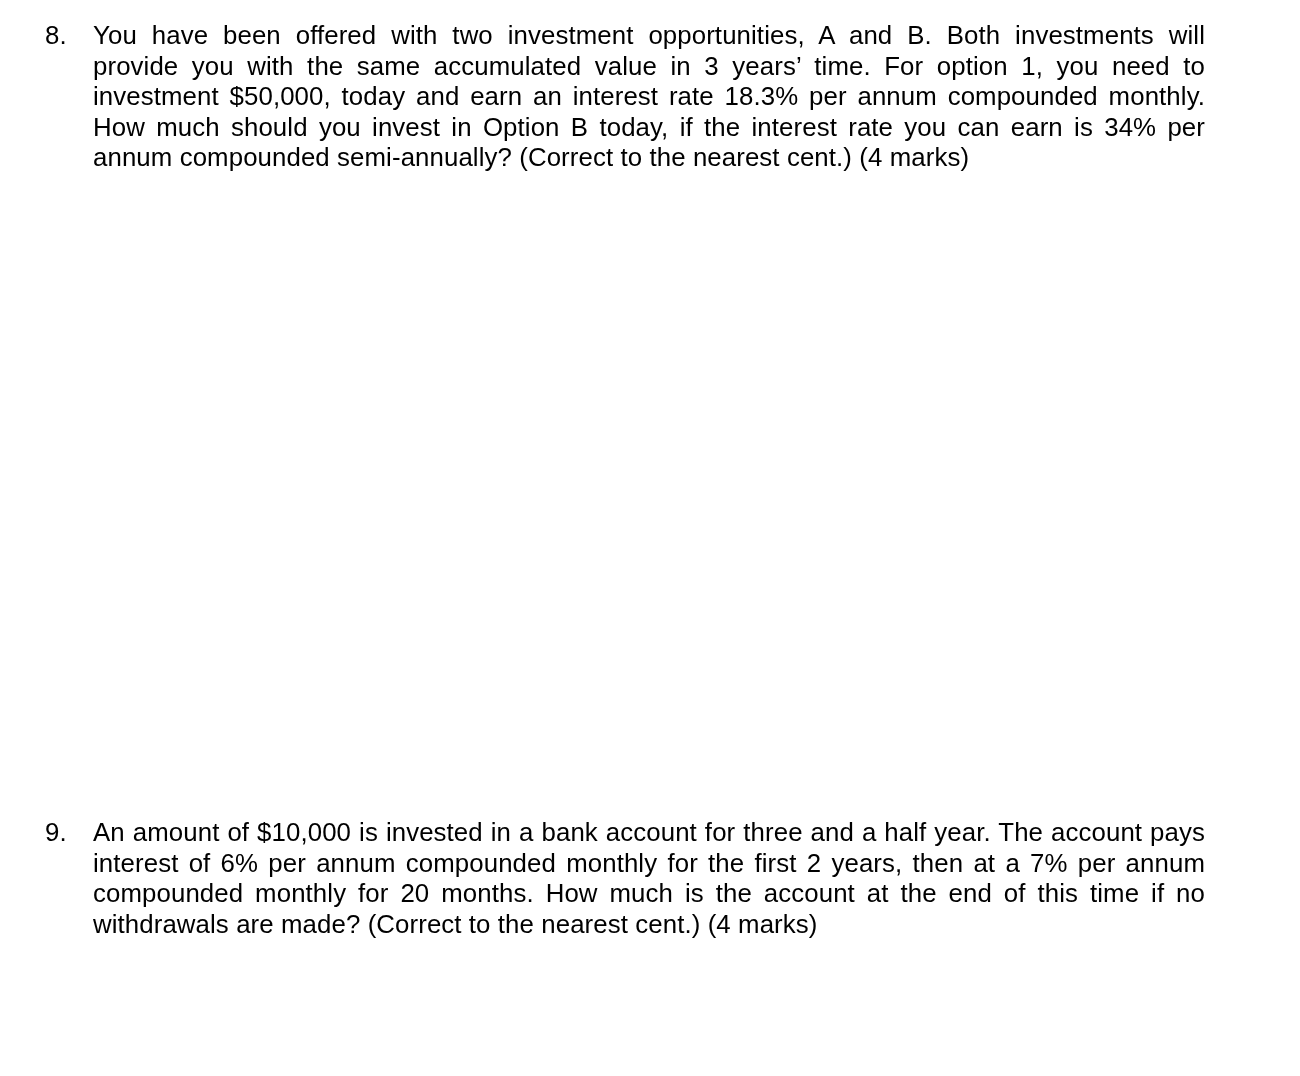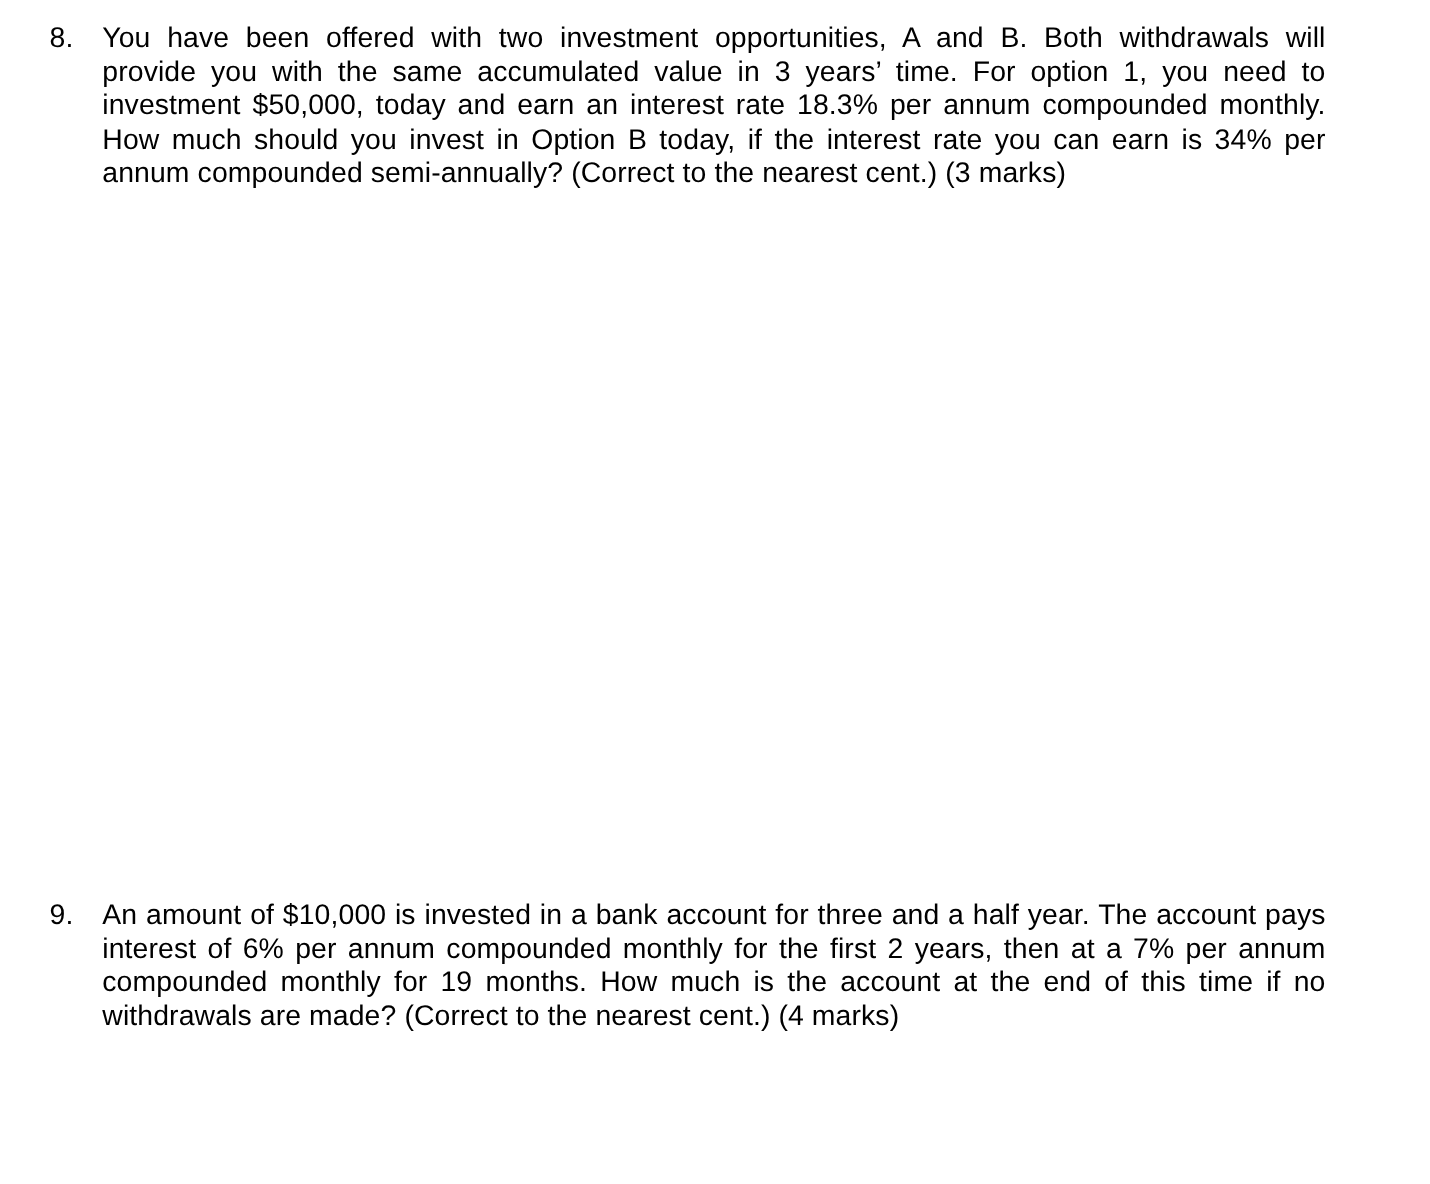--- a/index.html
+++ b/index.html
@@ -48,31 +48,31 @@
   #q9 { top: 817px; }
 </style>
 </head>
 <body>
 
 <div class="page">
 
   <section class="question" id="q8">
     <div class="q-num">8.</div>
     <div class="q-text">
-        <div class="line">You have been offered with two investment opportunities, A and B. Both withdrawals will</div>
+        <div class="line">You have been offered with two investment opportunities, A and B. Both investments will</div>
         <div class="line">provide you with the same accumulated value in 3 years’ time.  For option 1, you need to</div>
         <div class="line">investment $50,000, today and earn an interest rate 18.3% per annum compounded monthly.</div>
         <div class="line">How much should you invest in Option B today, if the interest rate you can earn is 34% per</div>
-        <div class="line last">annum compounded semi-annually? (Correct to the nearest cent.) (3 marks)</div>
+        <div class="line last">annum compounded semi-annually? (Correct to the nearest cent.) (4 marks)</div>
       </div>
   </section>
 
   <section class="question" id="q9">
     <div class="q-num">9.</div>
     <div class="q-text">
         <div class="line">An amount of $10,000 is invested in a bank account for three and a half year. The account pays</div>
         <div class="line">interest of 6% per annum compounded monthly for the first 2 years, then at a 7% per annum</div>
-        <div class="line">compounded monthly for 19 months. How much is the account at the end of this time if no</div>
+        <div class="line">compounded monthly for 20 months. How much is the account at the end of this time if no</div>
         <div class="line last">withdrawals are made? (Correct to the nearest cent.) (4 marks)</div>
       </div>
   </section>
 
 </div>
 
 </body></html>

